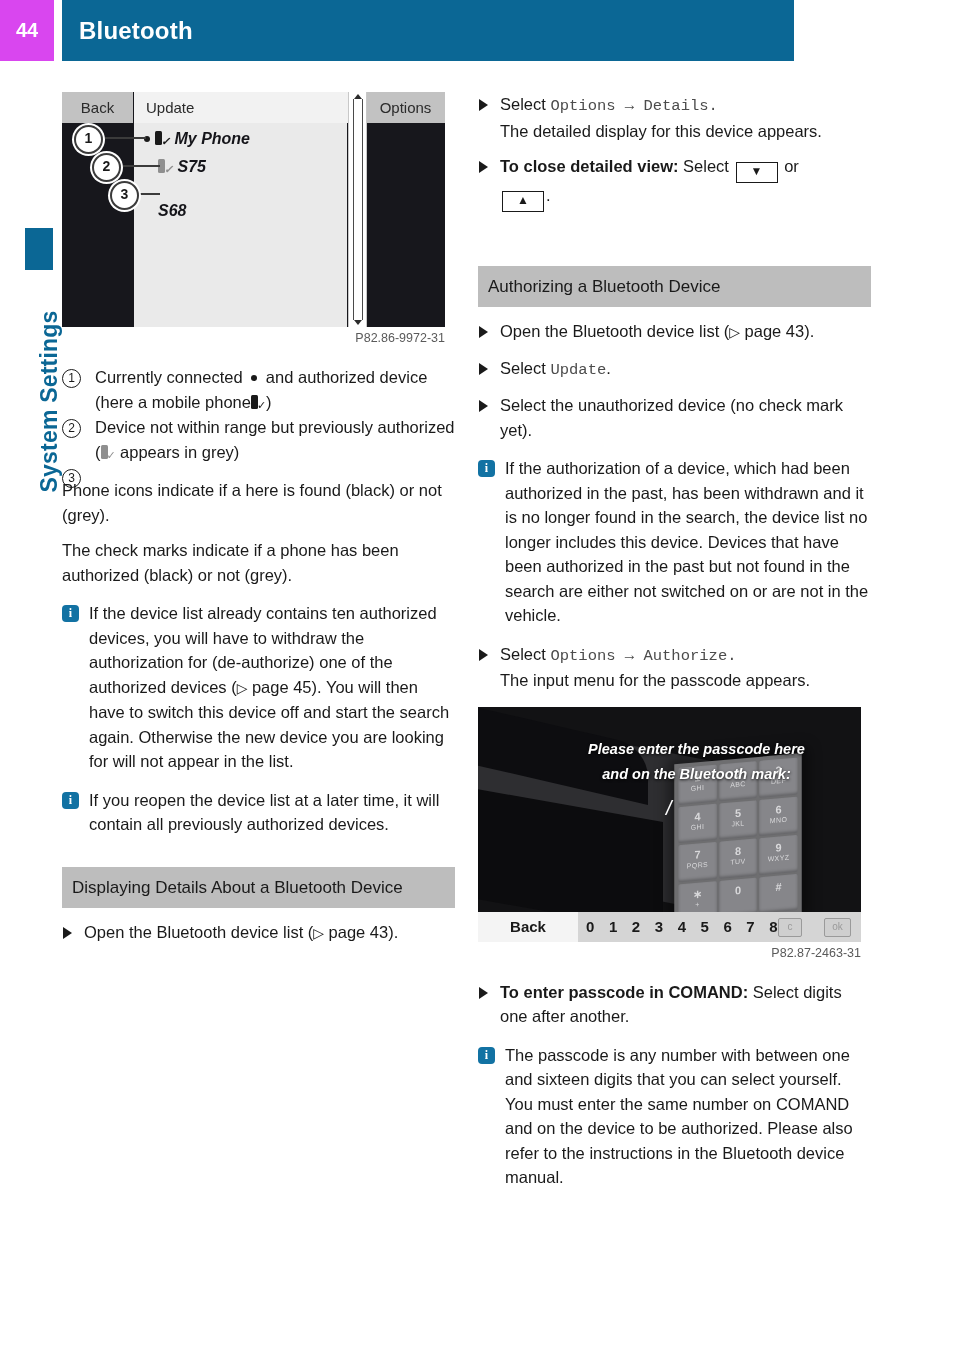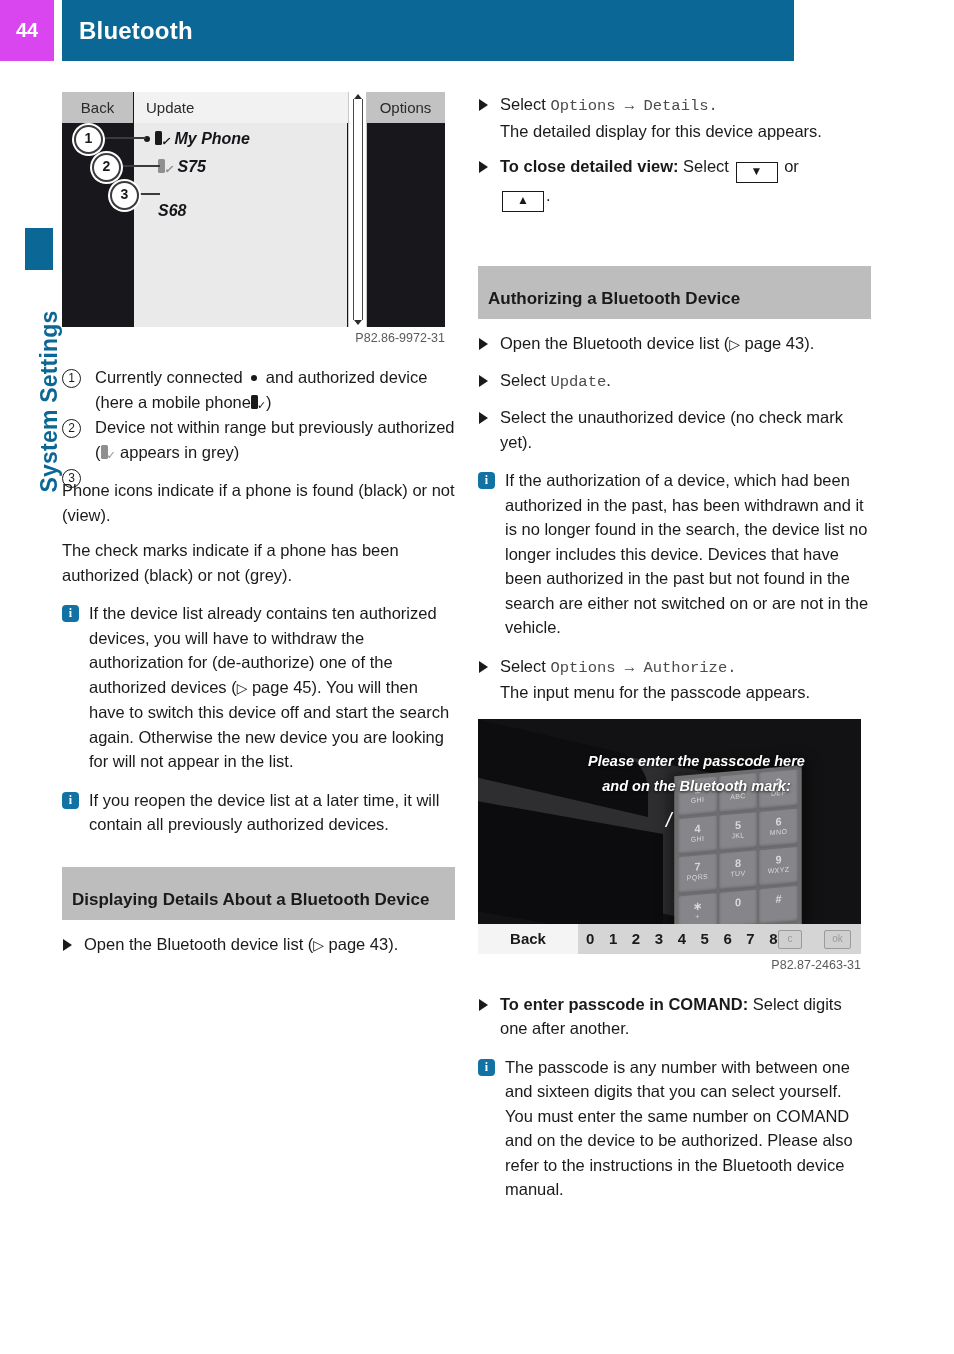--- a/index.html
+++ b/index.html
@@ -159,23 +159,23 @@
     line-height: 17px;
     text-align: center;
     font-family: "Liberation Serif", serif;
   }
 
   
   .sect-head {
     background: #bdbdbd;
     color: #1a1a1a;
     font-size: 17px;
-    font-weight: bold;
+    font-weight: normal;
     line-height: 25px;
-    padding: 20px 10px 8px 10px;
+    padding: 8px 10px 8px 10px;
     margin: 30px 0 12px 0;
   }
 
   
   .pref {
     font-family: "DejaVu Sans", sans-serif;
     font-size: 14px;
   }
 
   
@@ -479,21 +479,21 @@
   <div class="numitem">
     <span class="circnum">2</span>
     <span>Device not within range but previously authorized (</span><span class="phicon"><span class="body grey"></span><span class="chk grey">✓</span></span>
     <span>appears in grey)</span>
   </div>
 
   <div class="numitem" style="margin-bottom:14px;">
     <span class="circnum">3</span>
   </div>
 
-  <p class="para">Phone icons indicate if a phone is found (black) or not (view).</p>
+  <p class="para">Phone icons indicate if a here is found (black) or not (grey).</p>
   <p class="para">The check marks indicate if a phone has been authorized (black) or not (grey).</p>
 
   <div class="note">
     <span class="info-icon">i</span>
     <span>If the device list already contains ten authorized devices, you will have to withdraw the authorization for (de-authorize) one of the authorized devices (</span><span class="pref">▷&nbsp;</span><span>page 45</span><span>). You will then have to switch this device off and start the search again. Otherwise the new device you are looking for will not appear in the list.</span>
   </div>
 
   <div class="note">
     <span class="info-icon">i</span>
     <span>If you reopen the device list at a later time, it will contain all previously authorized devices.</span>

